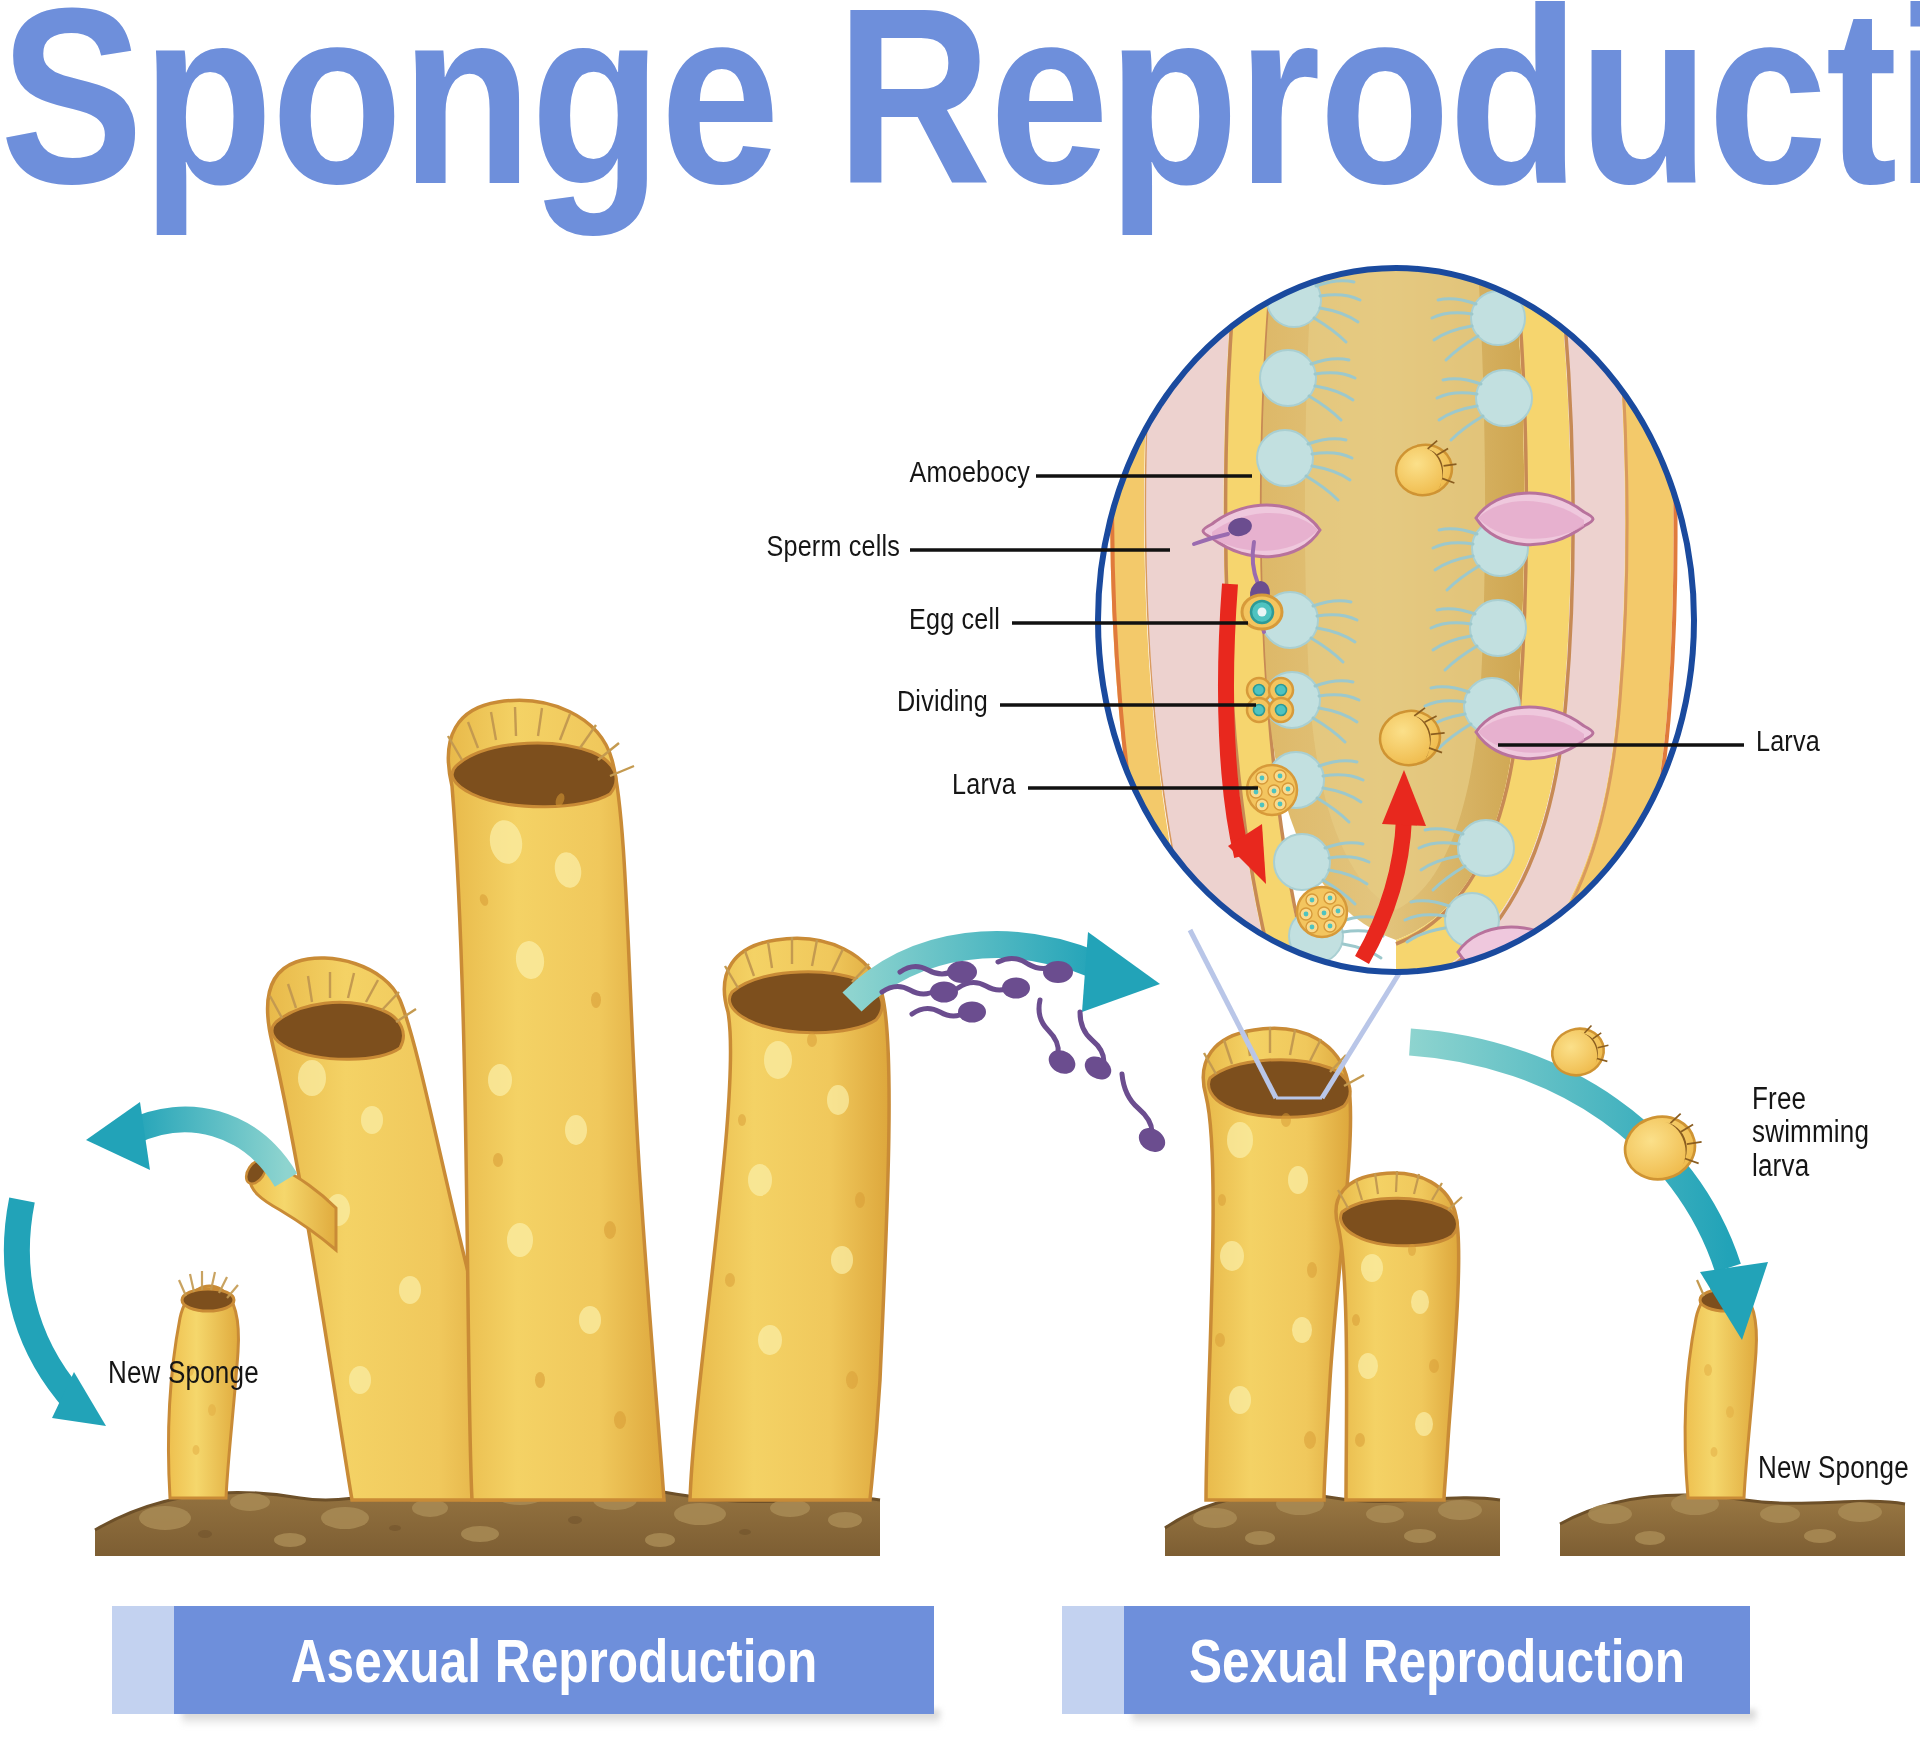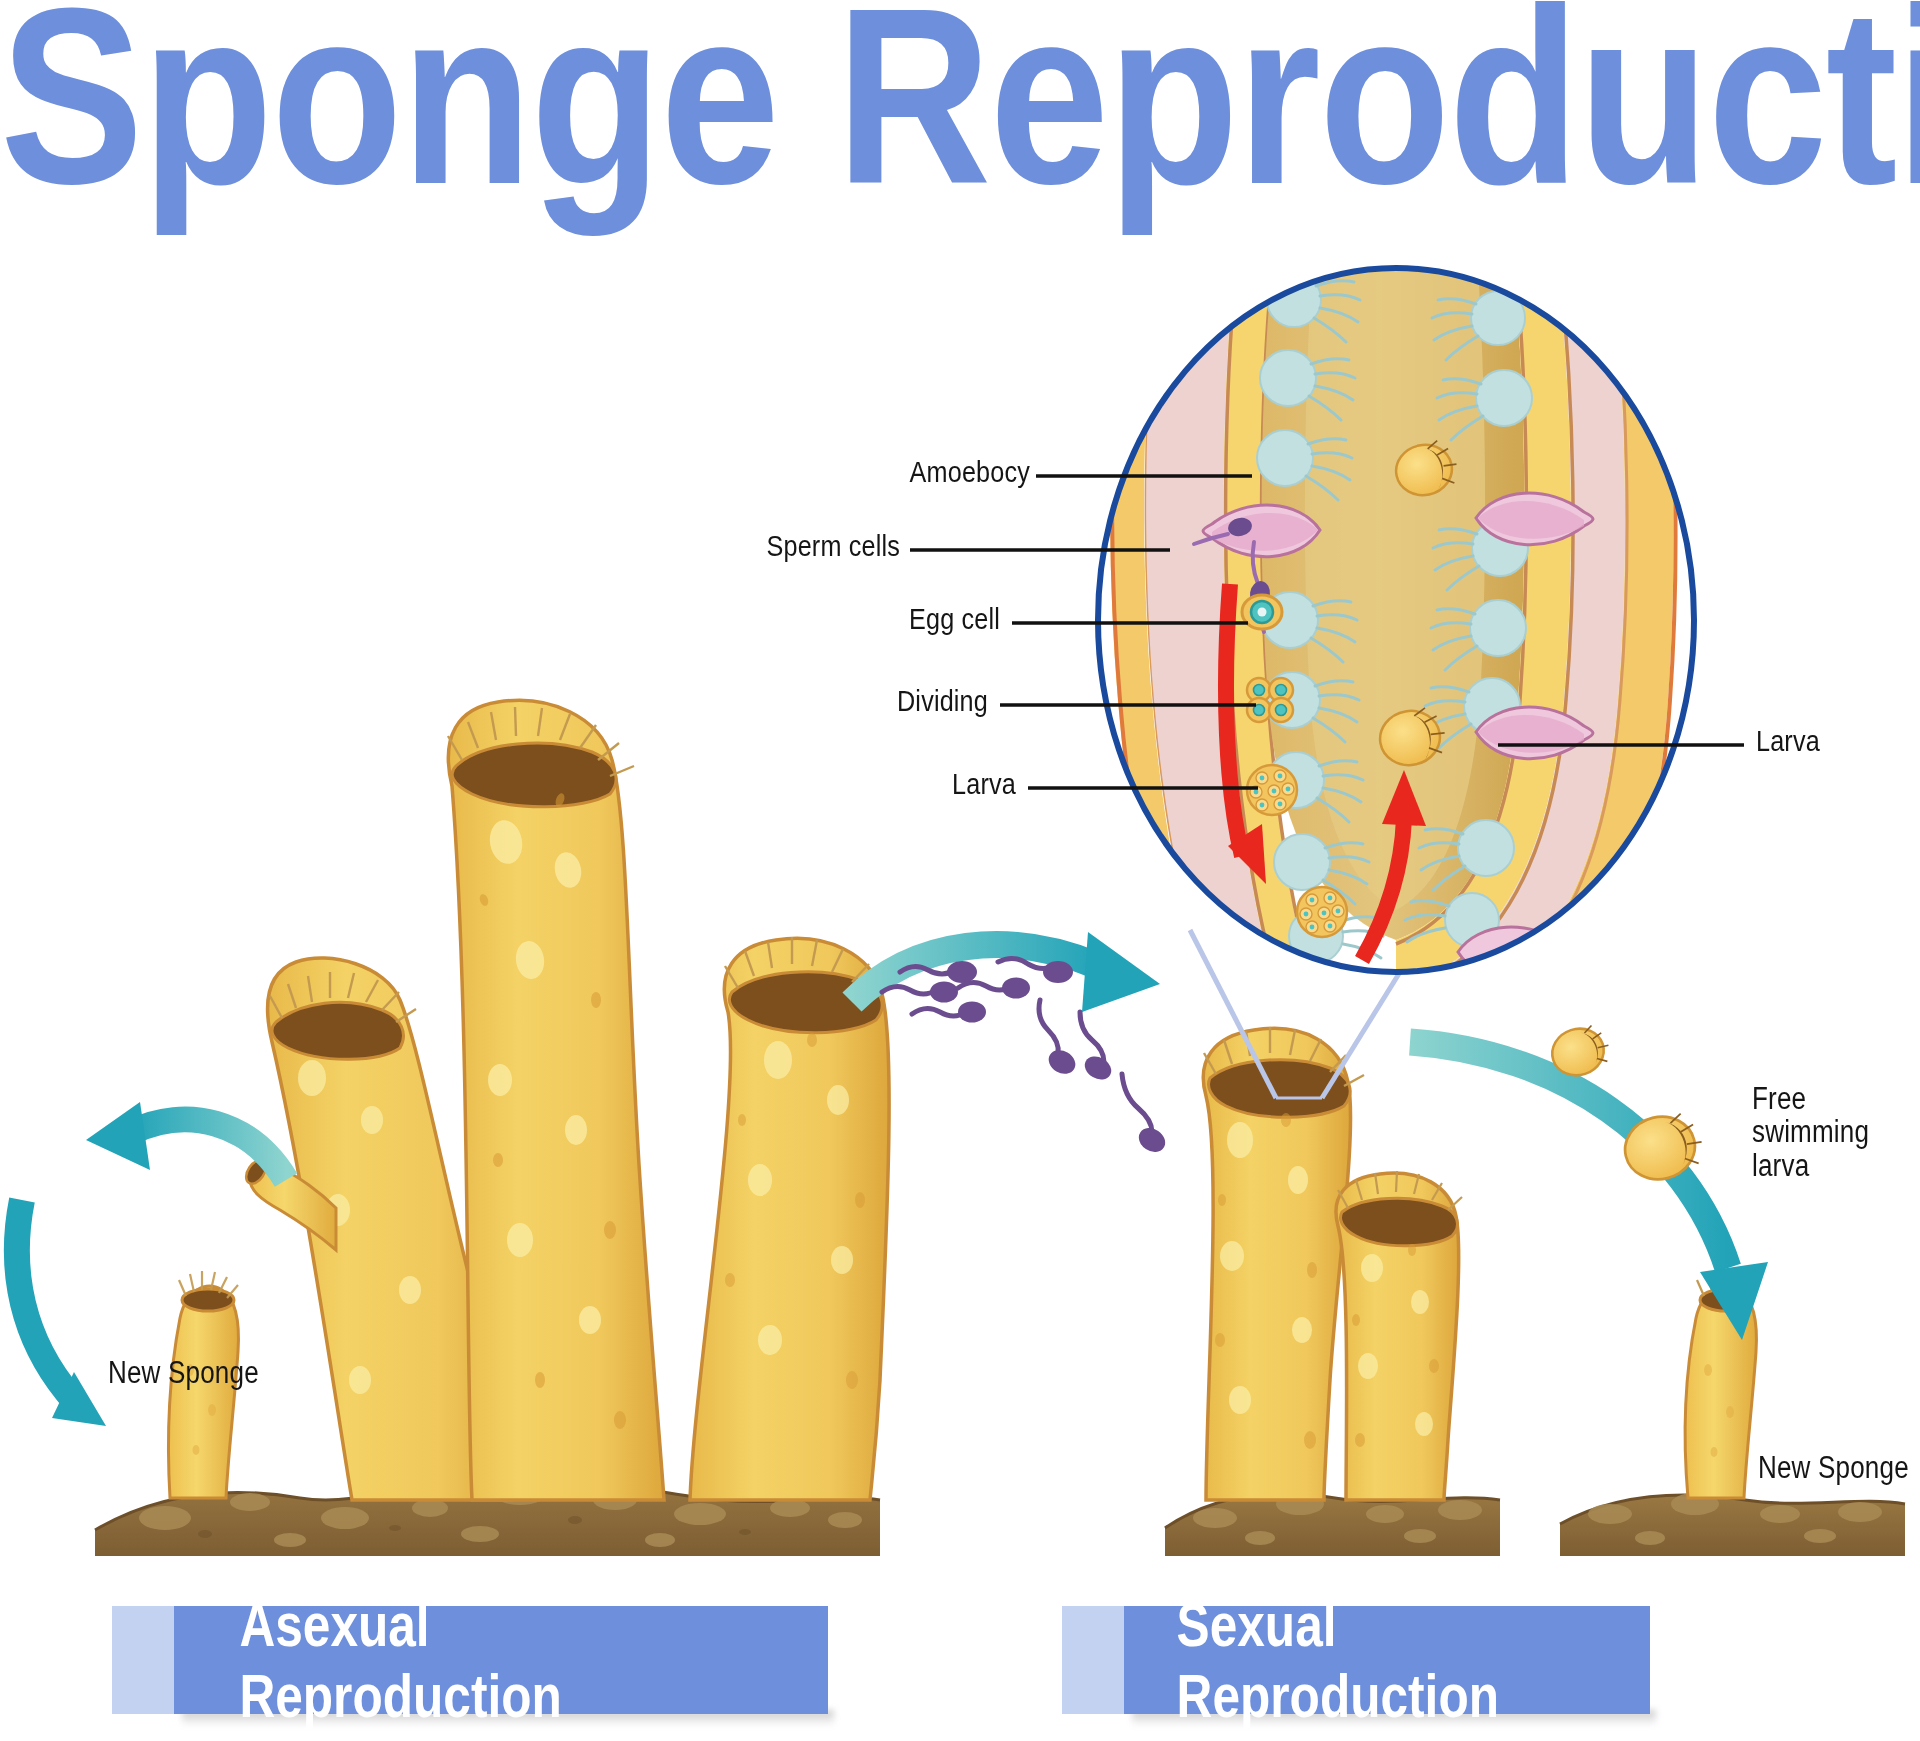--- a/index.html
+++ b/index.html
@@ -782,30 +782,30 @@
 
   <div class="lbl l multi" style="left:1752px; top:1082px; width:210px; font-size:31px;">
     <div>Free</div>
     <div>swimming</div>
     <div>larva</div>
   </div>
 
   <div class="lbl l" style="left:108px; top:1355px; font-size:31px;">New Sponge</div>
   <div class="lbl l" style="left:1758px; top:1450px; font-size:31px;">New Sponge</div>
 
-  <div class="banner" style="left:112px; top:1606px; width:716px;">
+  <div class="banner" style="left:112px; top:1606px; width:822px;text-align:right;">
     <div class="shadow"></div>
     <div class="tab"></div>
     <div class="bar"></div>
     <div class="txt">
         <span>Asexual Reproduction</span>
       </div>
   </div>
 
-  <div class="banner" style="left:1062px; top:1606px; width:588px;">
+  <div class="banner" style="left:1062px; top:1606px; width:688px;">
     <div class="shadow"></div>
     <div class="tab"></div>
     <div class="bar"></div>
     <div class="txt">
         <span>Sexual Reproduction</span>
       </div>
   </div>
 
 </div>
 

